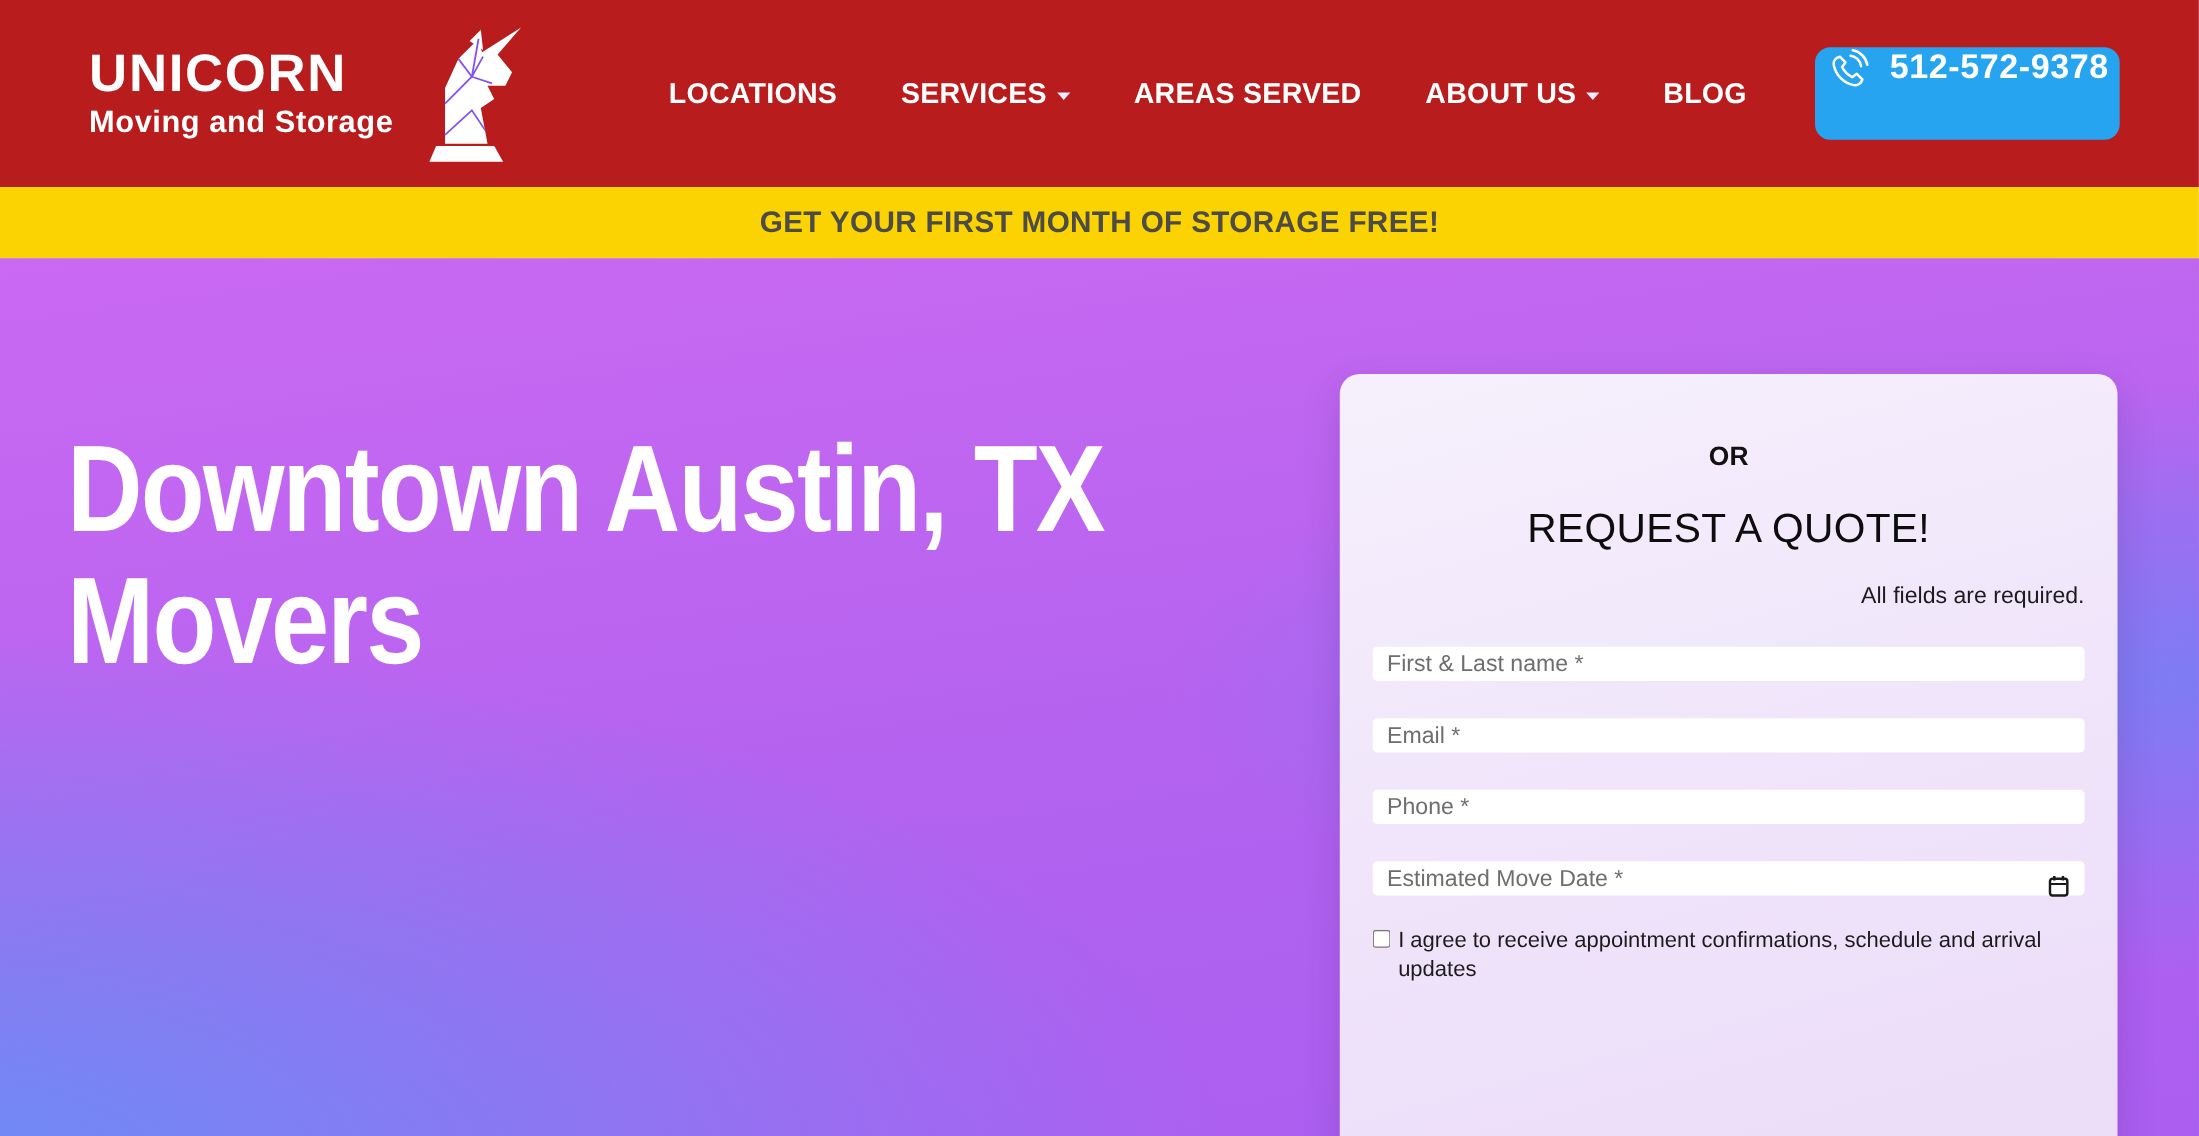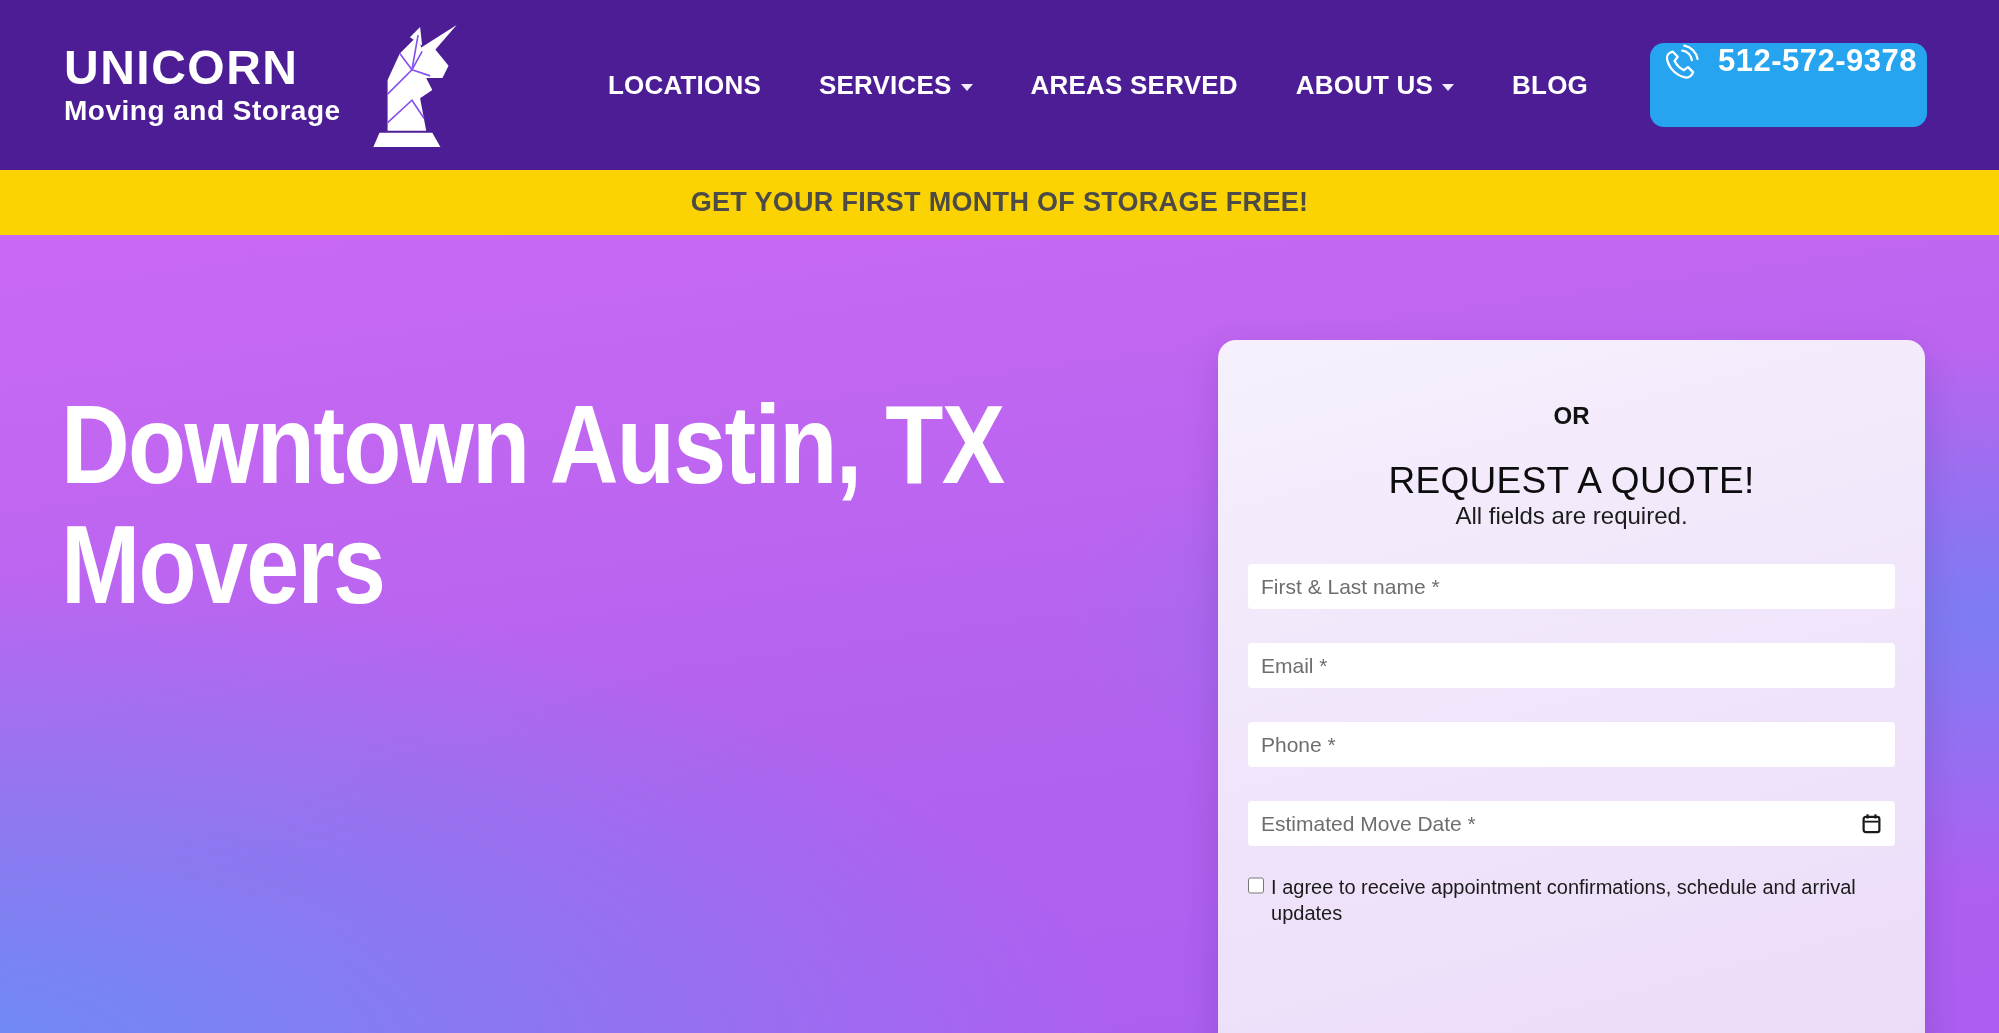--- a/index.html
+++ b/index.html
@@ -1,23 +1,23 @@
 <!DOCTYPE html>
 <html><head>
 <meta charset="utf-8">
 <style>
   * { margin:0; padding:0; box-sizing:border-box; }
   html,body { width:1999px; height:1033px; overflow:hidden; }
   body { font-family:"Liberation Sans", sans-serif; }
 
   
   .header {
-    height:170px; background:#4c1d95;
+    height:170px; background:#b91c1c;
     display:flex; align-items:center;
-    padding:0 72px 0 64px;
+    padding:0 72px 0 81px;
   }
   .logo { display:flex; align-items:center; cursor:pointer; }
   .logo-text { color:#fff; }
   .logo-name {
     font-size:48px; font-weight:bold; letter-spacing:1.5px; line-height:1.05;
   }
   .logo-tagline {
     font-size:28px; font-weight:bold; letter-spacing:0.5px; margin-top:2px;
   }
   .logo-mark { margin-left:26px; width:94px; height:128px; }
@@ -79,26 +79,26 @@
   .video-btn {
     display:block; margin:0 auto; width:400px; height:73px; border:none; cursor:pointer;
     background:#7b2fe3; border-radius:10px; color:#fff;
     font-family:"Liberation Sans", sans-serif; font-size:27px; font-weight:bold;
   }
   .or { text-align:center; margin-top:26px; font-size:24px; font-weight:bold; color:#111; }
   .quote-title {
     text-align:center; margin-top:30px; font-size:37px; font-weight:normal;
     color:#0d0d0d; letter-spacing:0.3px;
   }
-  .quote-sub { text-align:center; font-size:24px; color:#1c1c1c; }
+  .quote-sub { text-align:right; margin-top:28px; font-size:21px; color:#1c1c1c; }
 
   .form-field { position:relative; margin-top:34px; }
   .form-field:first-of-type { margin-top:34px; }
   .text-input {
-    width:100%; height:45px; border:none; border-radius:4px; background:#fff;
+    width:100%; height:31px; border:none; border-radius:4px; background:#fff;
     padding:0 46px 0 13px; font-family:"Liberation Sans", sans-serif;
     font-size:21px; color:#333; outline:none;
   }
   .text-input::placeholder { color:#6e6e6e; opacity:1; }
   .cal-icon { position:absolute; right:13px; top:12px; pointer-events:none; }
 
   .consent { display:flex; margin-top:28px; align-items:flex-start; cursor:pointer; }
   .consent input {
     width:17px; height:17px; margin:3px 7px 0 0; accent-color:#fff;
     background:#fff; cursor:pointer;

